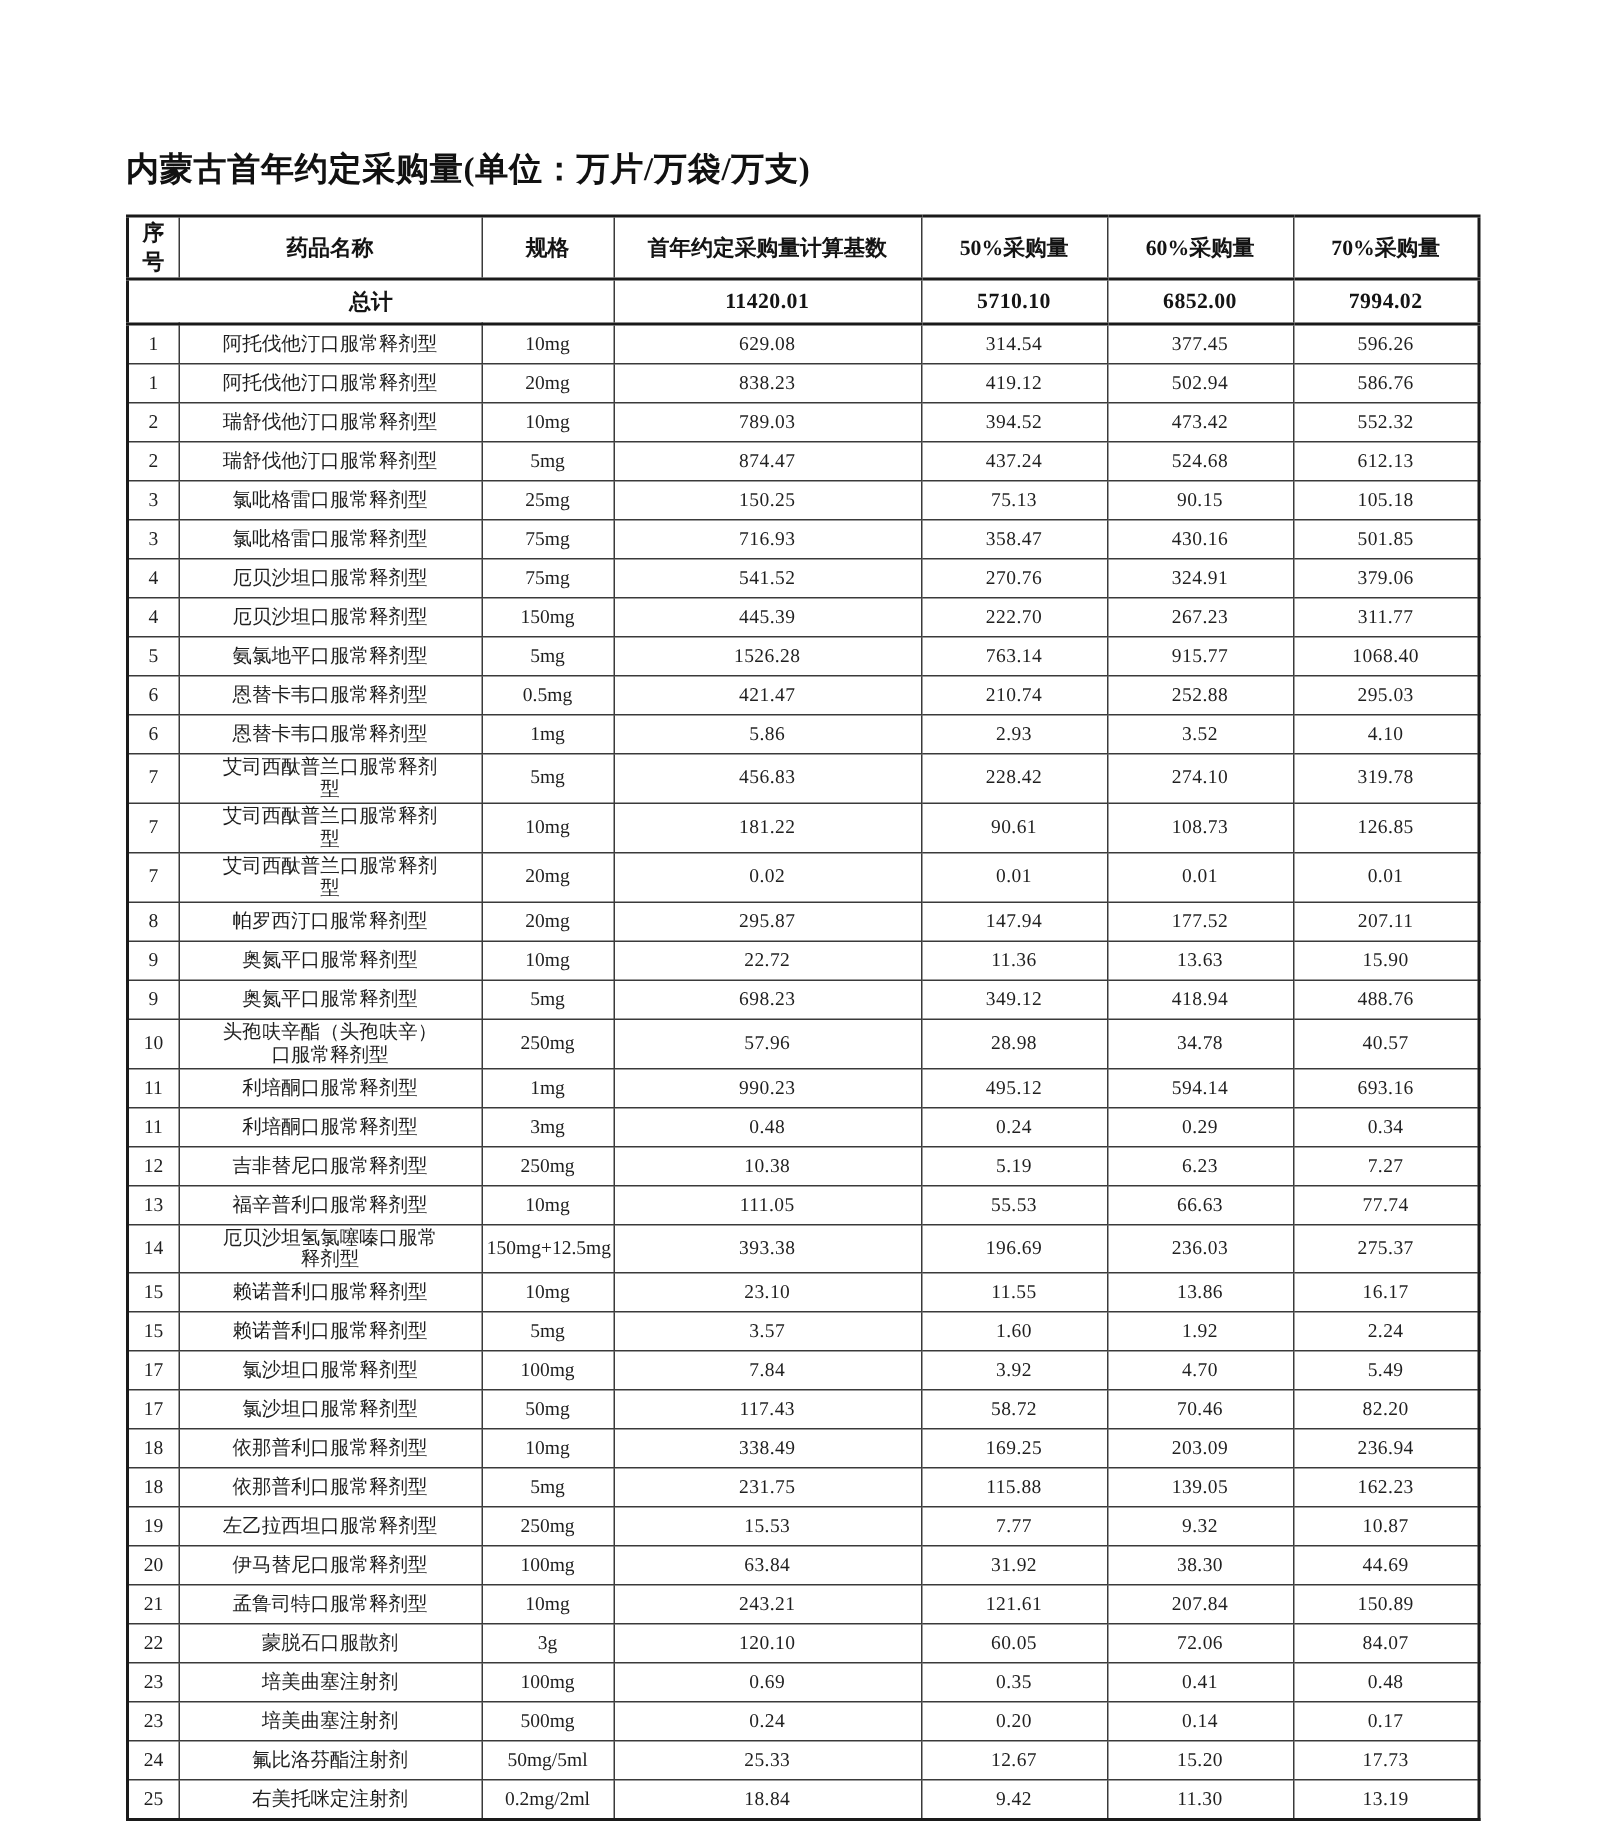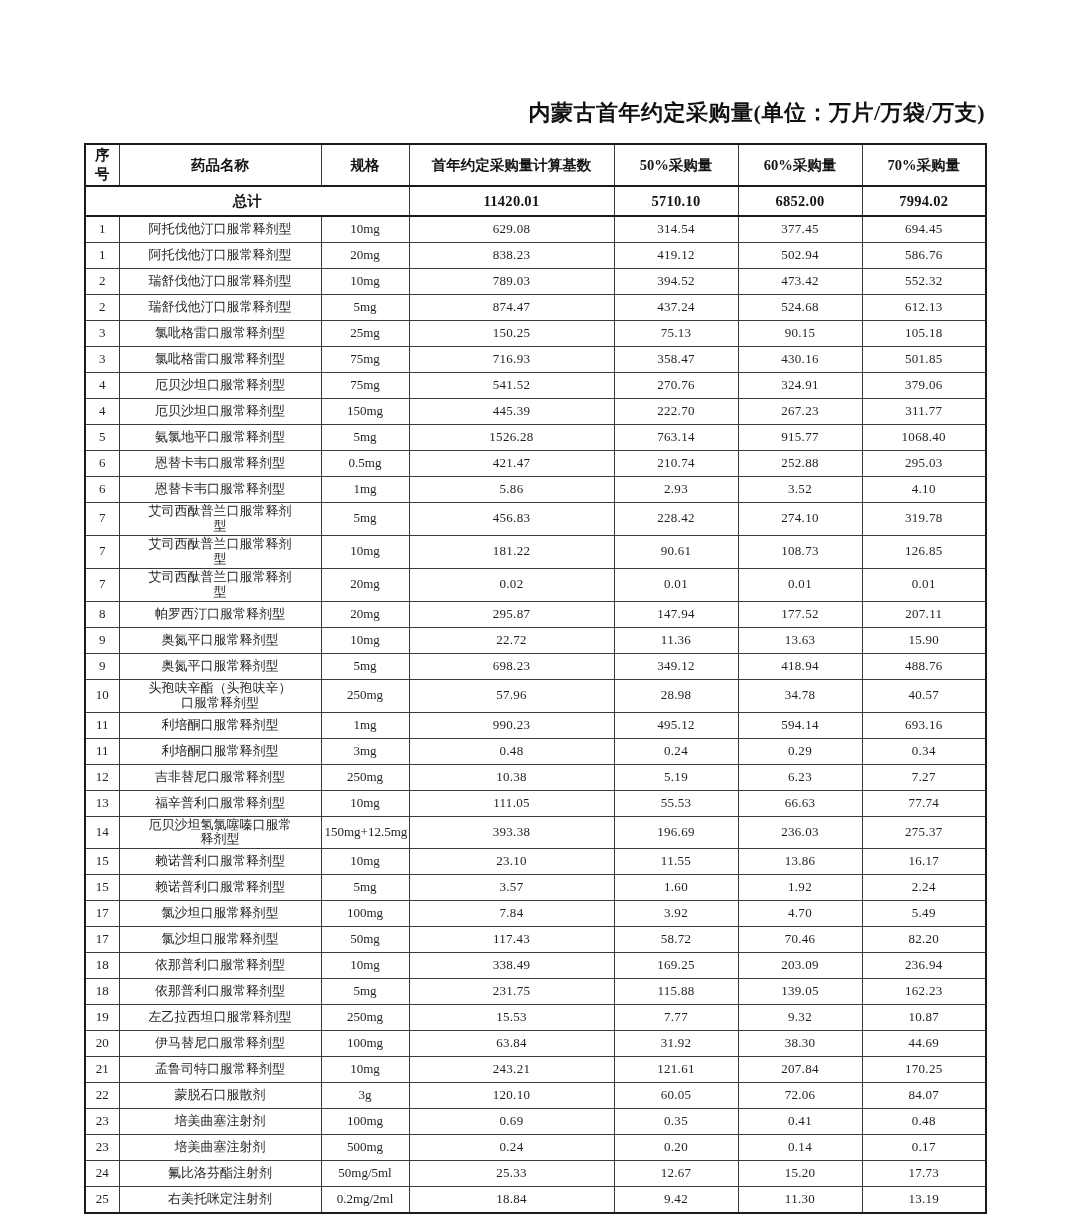--- a/index.html
+++ b/index.html
@@ -22,21 +22,21 @@
   }
   .content {
     position: absolute;
     left: 84px;
     top: 0;
     width: 901px;
   }
   .doc-title {
     margin-top: 98px;
     margin-bottom: 15px;
-    text-align: right;
+    text-align: left;
     font-size: 22px;
     font-weight: 700;
     letter-spacing: 0.5px;
     color: #111111;
     white-space: nowrap;
   }
   table.proc-table {
     border-collapse: collapse;
     table-layout: fixed;
     width: 901px;
@@ -124,21 +124,21 @@
         </tr>
       </tbody>
       <tbody class="data-body">
           <tr>
             <td>1</td>
             <td class="drug-name">阿托伐他汀口服常释剂型</td>
             <td>10mg</td>
             <td class="num">629.08</td>
             <td class="num">314.54</td>
             <td class="num">377.45</td>
-            <td class="num">694.45</td>
+            <td class="num">596.26</td>
           </tr>
           <tr>
             <td>1</td>
             <td class="drug-name">阿托伐他汀口服常释剂型</td>
             <td>20mg</td>
             <td class="num">838.23</td>
             <td class="num">419.12</td>
             <td class="num">502.94</td>
             <td class="num">586.76</td>
           </tr>
@@ -403,21 +403,21 @@
             <td class="num">38.30</td>
             <td class="num">44.69</td>
           </tr>
           <tr>
             <td>21</td>
             <td class="drug-name">孟鲁司特口服常释剂型</td>
             <td>10mg</td>
             <td class="num">243.21</td>
             <td class="num">121.61</td>
             <td class="num">207.84</td>
-            <td class="num">170.25</td>
+            <td class="num">150.89</td>
           </tr>
           <tr>
             <td>22</td>
             <td class="drug-name">蒙脱石口服散剂</td>
             <td>3g</td>
             <td class="num">120.10</td>
             <td class="num">60.05</td>
             <td class="num">72.06</td>
             <td class="num">84.07</td>
           </tr>

